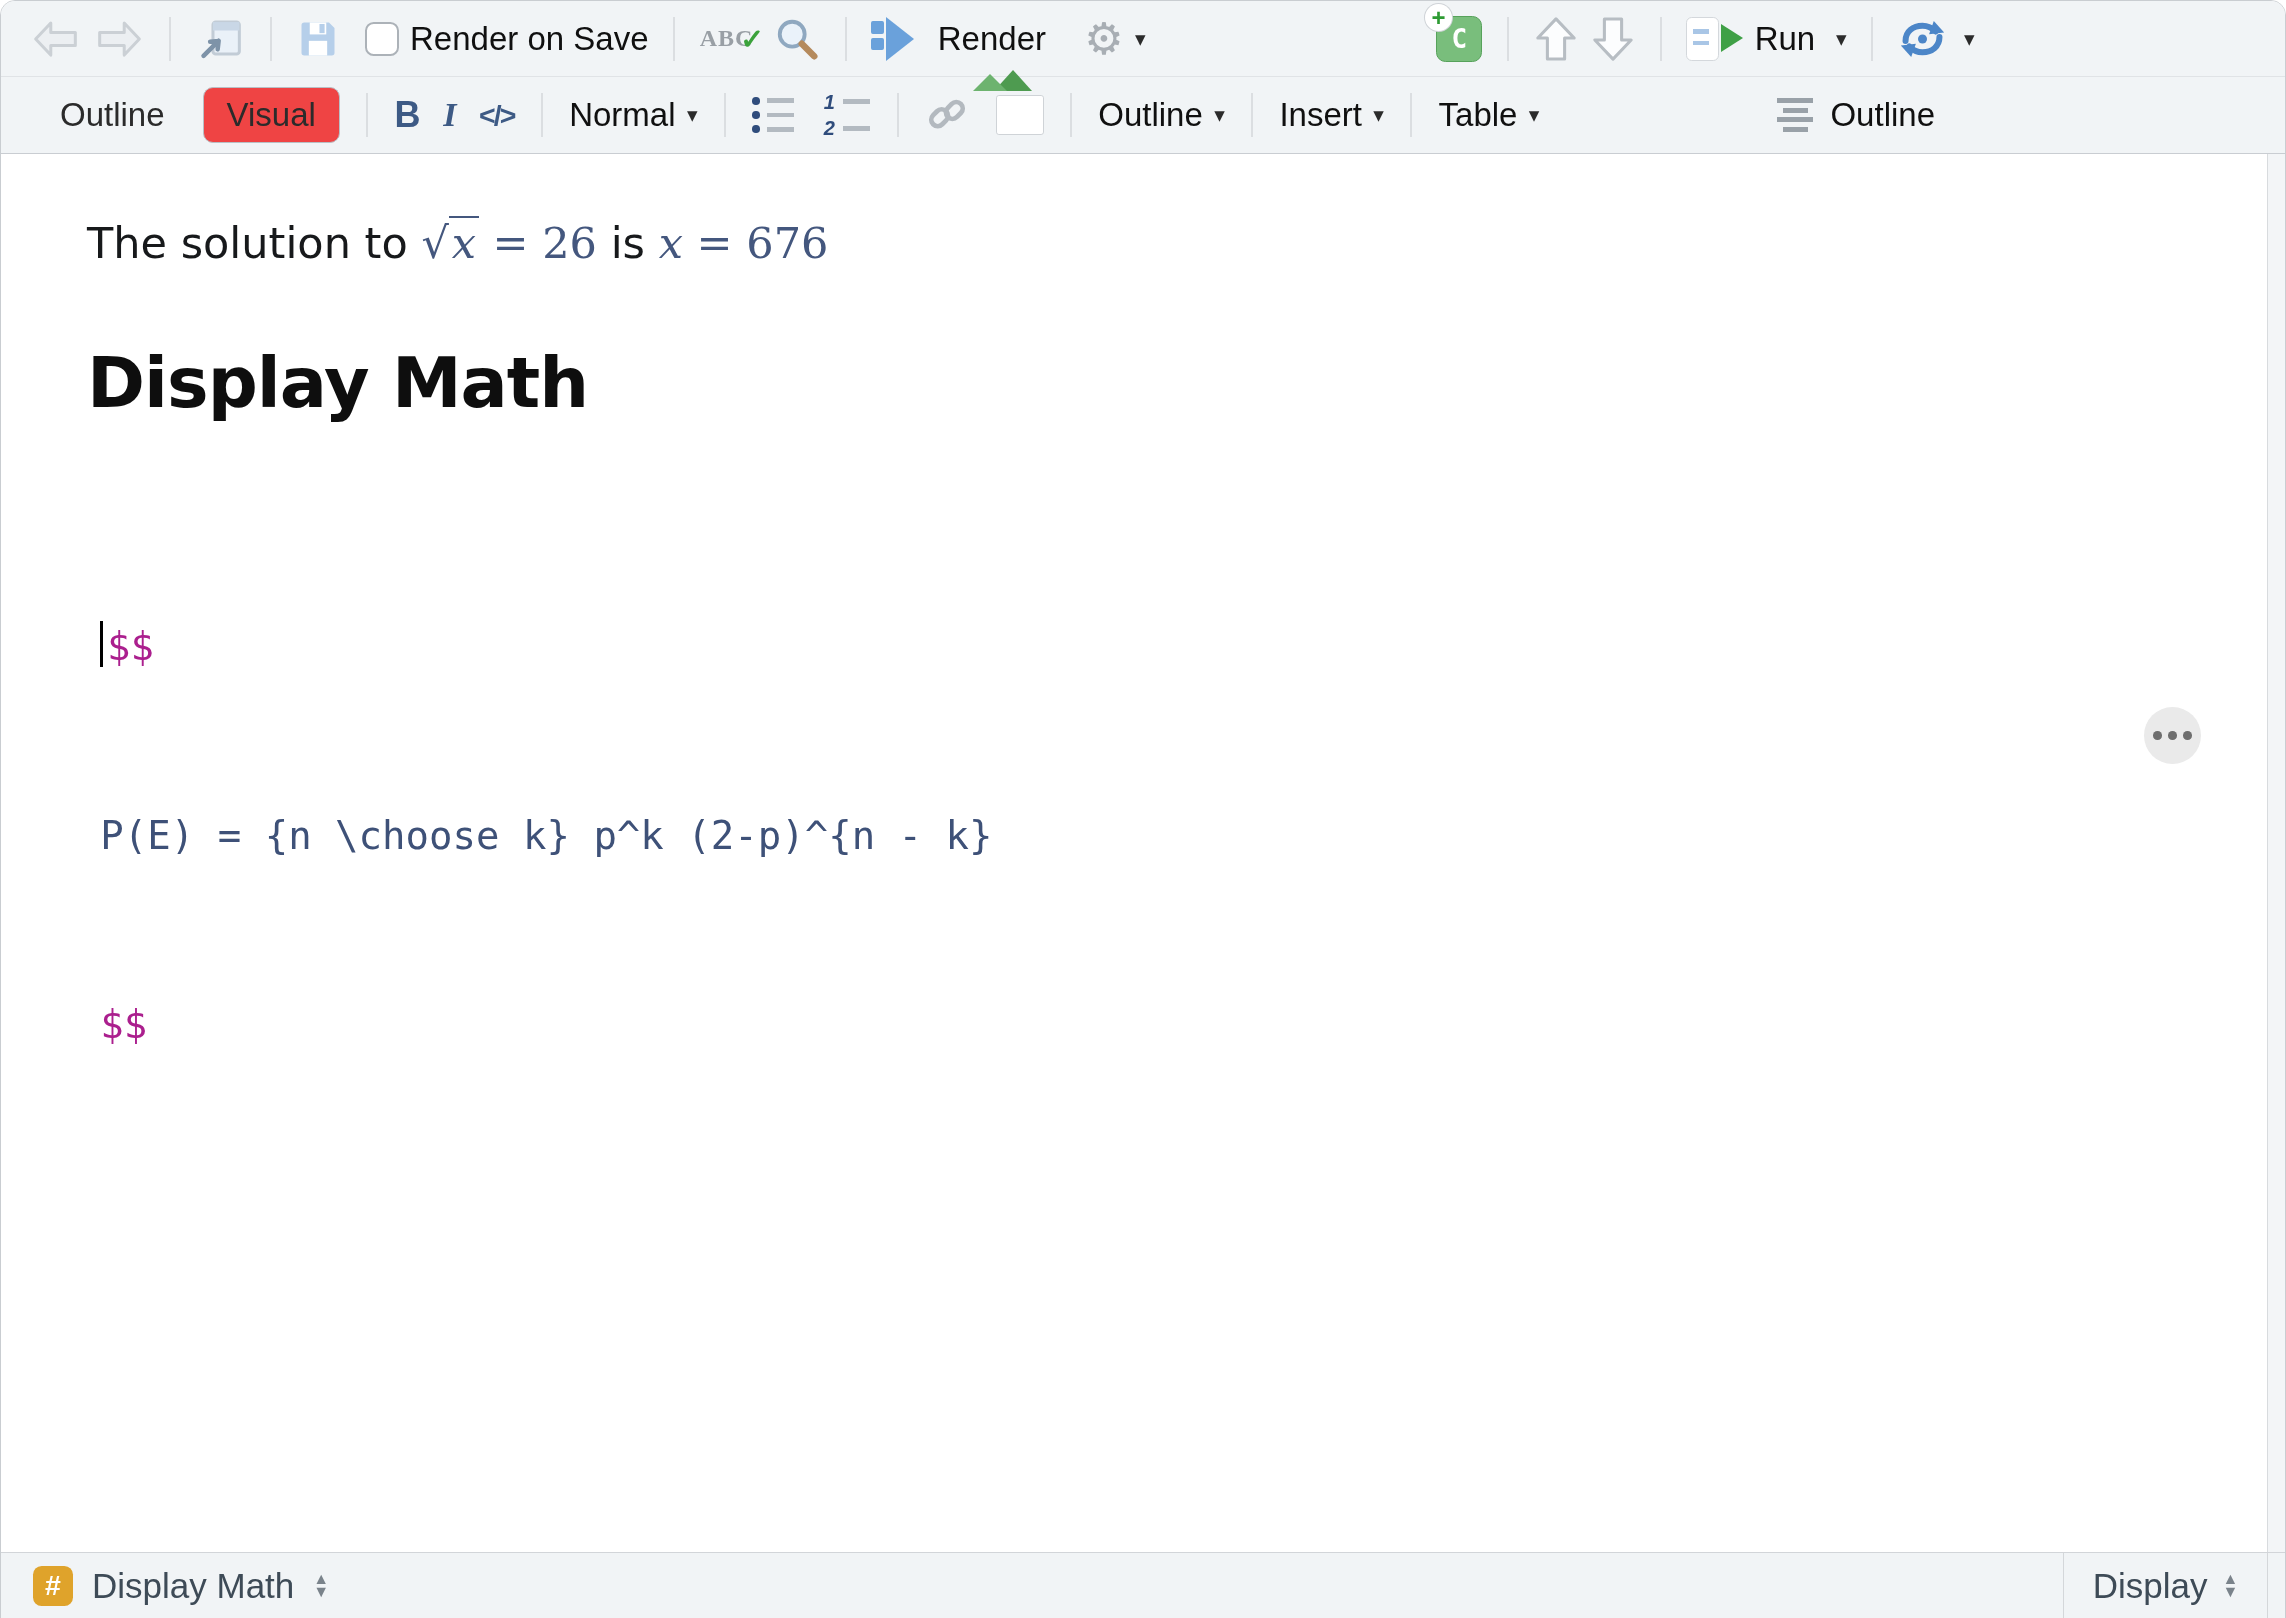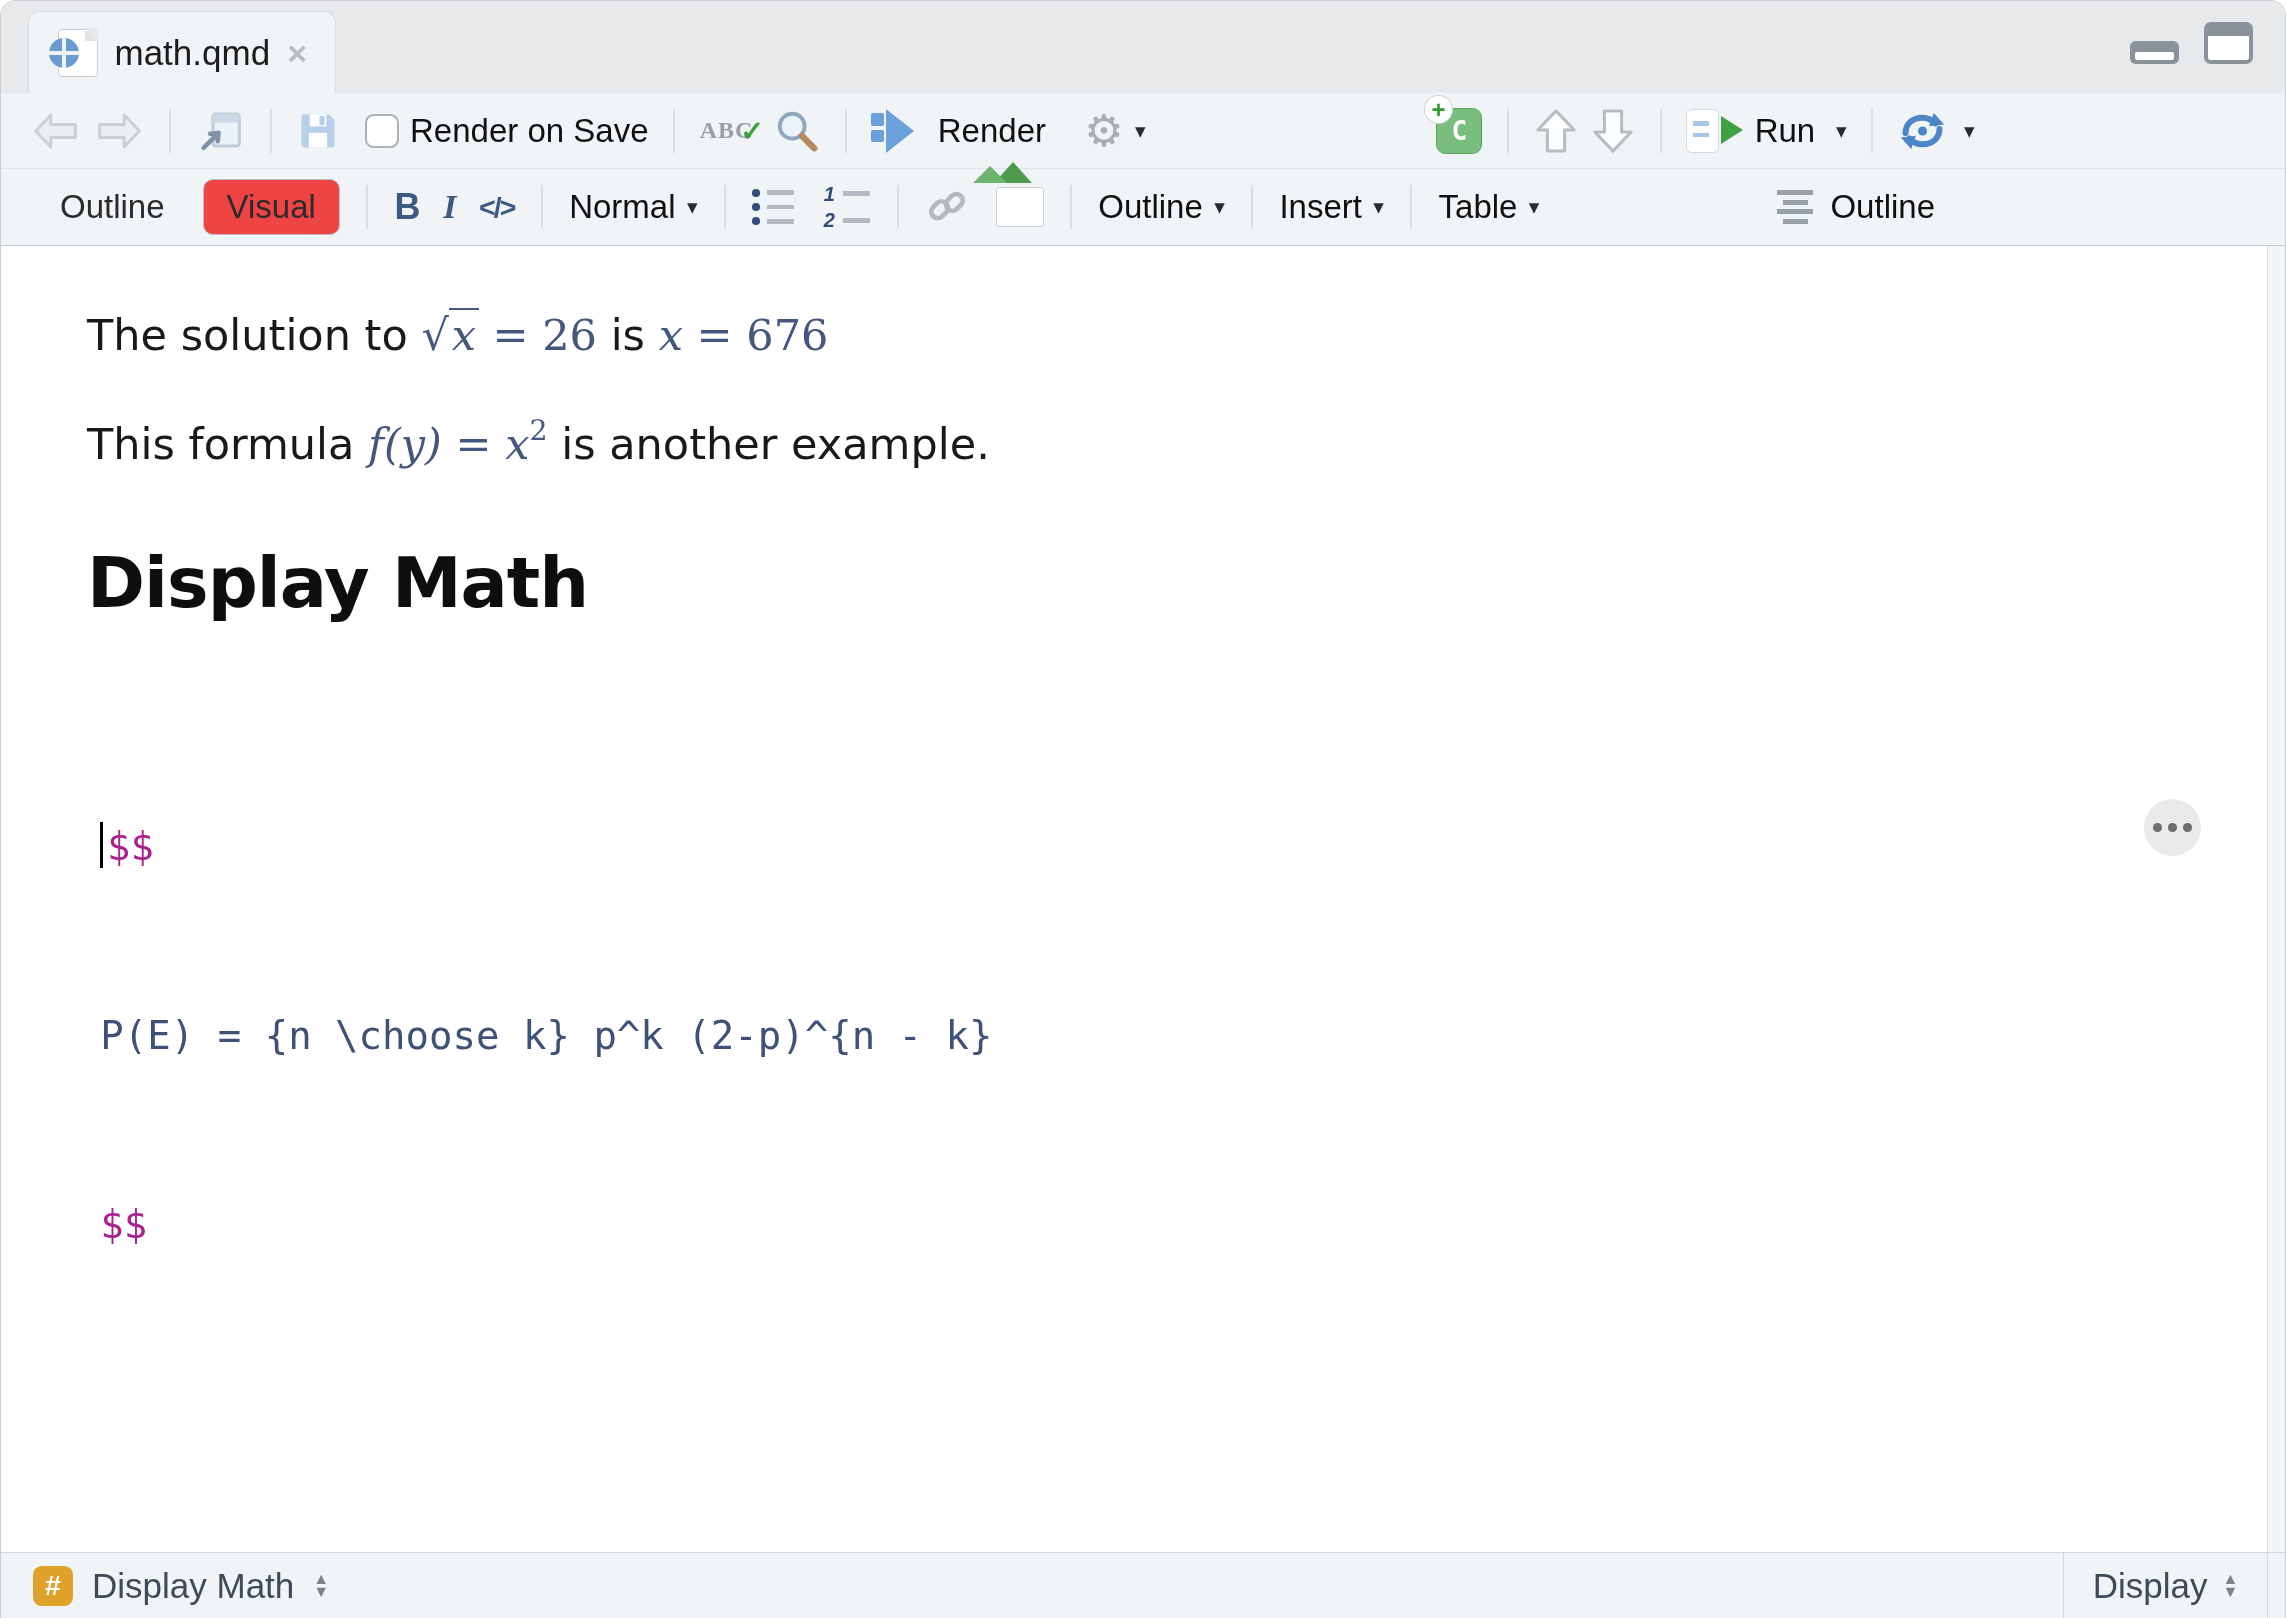--- a/index.html
+++ b/index.html
@@ -100,33 +100,20 @@
   .sb-label{font-size:35px;color:#3E4B57;}
   .updown{display:flex;flex-direction:column;gap:2.9px;line-height:0.6;font-size:16px;color:#7A838B;}
   .sb-right{width:204px;border-left:1.9px solid #D4D7DA;display:flex;align-items:center;justify-content:center;gap:15px;}
   .sb-gutter{width:18px;border-left:1.9px solid #D4D7DA;background:#F1F4F6;}
 </style>
 </head>
 <body>
 
 <div class="window">
 
-  <div class="tabbar">
-    <div class="tab">
-      <span class="doc-ico">
-          <span class="q-circle"></span>
-        </span>
-      <span class="tab-title">math.qmd</span>
-      <span class="tab-close">×</span>
-    </div>
-    <div class="win-controls">
-      <span class="win-min"></span>
-      <span class="win-max"></span>
-    </div>
-  </div>
 
   <div class="toolbar">
     <span class="tbtn">
       <svg width="51" height="44" viewBox="0 0 27 23">
         <path d="M11 3 L3 11.5 L11 20 L11 15 L24 15 L24 8 L11 8 Z" fill="#ECEFF2" stroke="#CBD0D5" stroke-width="1.6" stroke-linejoin="round"></path>
       </svg>
     </span>
     <span class="tbtn">
       <svg width="51" height="44" viewBox="0 0 27 23">
         <path d="M16 3 L24 11.5 L16 20 L16 15 L3 15 L3 8 L16 8 Z" fill="#ECEFF2" stroke="#CBD0D5" stroke-width="1.6" stroke-linejoin="round"></path>
@@ -304,23 +291,20 @@
     </span>
   </div>
 
   <div class="content">
 
 
     <p class="doc-p">
       <span>The solution to </span><span class="math"><span>√</span><span class="radicand">x</span><span> = 26</span></span><span> is </span><span class="math"><span class="mvar">x</span><span> = 676</span></span>
     </p>
 
-    <p class="doc-p" style="margin-top:55px;">
-      <span>This formula </span><span class="math"><span class="mvar">f(y)</span><span> = </span><span class="mvar">x</span><span class="msup">2</span></span><span> is another example.</span>
-    </p>
 
     <h1 class="doc-h1" style="margin-top:74px;">Display Math</h1>
 
     <div class="codeblock">
       <div><span class="text-caret"></span><span class="dollar">$$</span></div>
       <div><span>P(E) = {n \choose k} p^k (2-p)^{n - k}</span></div>
       <div><span class="dollar">$$</span></div>
     </div>
 
     <div class="ellipsis-btn">

